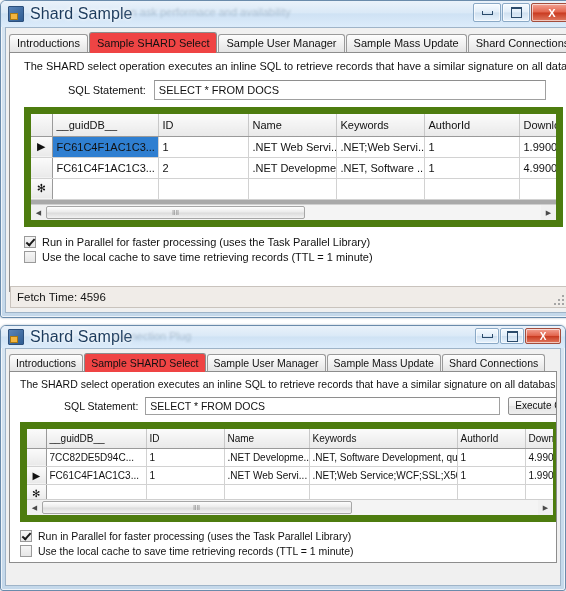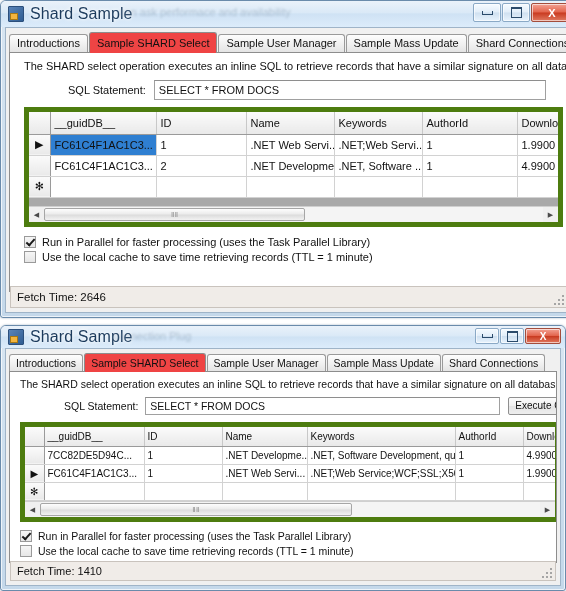--- a/index.html
+++ b/index.html
@@ -209,21 +209,21 @@
     border-radius: 2px;
     flex: 0 0 auto;
   }
   #win2 .execbtn { height: 18px; line-height: 16px; font-size: 10px; }
 
   
   .grid-wrap {
     position: relative;
     margin: 7px 0 0 14px;
     background: #a9a9a9;
-    border: 5px solid #4d7c0f;
+    border: 7px solid #4d7c0f;
     overflow: hidden;
     box-sizing: border-box;
   }
   #win1 .grid-wrap { width: 539px; height: 120px; }
   #win2 .grid-wrap { margin-left: 10px; width: 540px; height: 100px; }
 
   .grid-table { border-collapse: collapse; table-layout: fixed; background: #fff; }
   #win1 .grid-table { width: 560px; }
   #win2 .grid-table { width: 540px; }
 
@@ -464,21 +464,21 @@
         </div>
         <div class="chkrow">
           <span class="chkbox"></span>
           <span class="chklabel">Use the local cache to save time retrieving records (TTL = 1 minute)</span>
         </div>
       </div>
 
     </div>
 
     <div class="statusbar">
-      <span class="status-text">Fetch Time: 2646</span>
+      <span class="status-text">Fetch Time: 4596</span>
       <span class="grip">
         <i style="right:0;bottom:0;"></i>
           <i style="right:4px;bottom:0;"></i>
           <i style="right:8px;bottom:0;"></i>
         <i style="right:0;bottom:4px;"></i>
           <i style="right:4px;bottom:4px;"></i>
         <i style="right:0;bottom:8px;"></i>
       </span>
     </div>
   </div>
@@ -583,25 +583,14 @@
           <span class="chklabel small">Run in Parallel for faster processing (uses the Task Parallel Library)</span>
         </div>
         <div class="chkrow">
           <span class="chkbox"></span>
           <span class="chklabel small">Use the local cache to save time retrieving records (TTL = 1 minute)</span>
         </div>
       </div>
 
     </div>
 
-    <div class="statusbar">
-      <span class="status-text">Fetch Time: 1410</span>
-      <span class="grip">
-        <i style="right:0;bottom:0;"></i>
-          <i style="right:4px;bottom:0;"></i>
-          <i style="right:8px;bottom:0;"></i>
-        <i style="right:0;bottom:4px;"></i>
-          <i style="right:4px;bottom:4px;"></i>
-        <i style="right:0;bottom:8px;"></i>
-      </span>
-    </div>
   </div>
 </div>
 
 </body></html>

